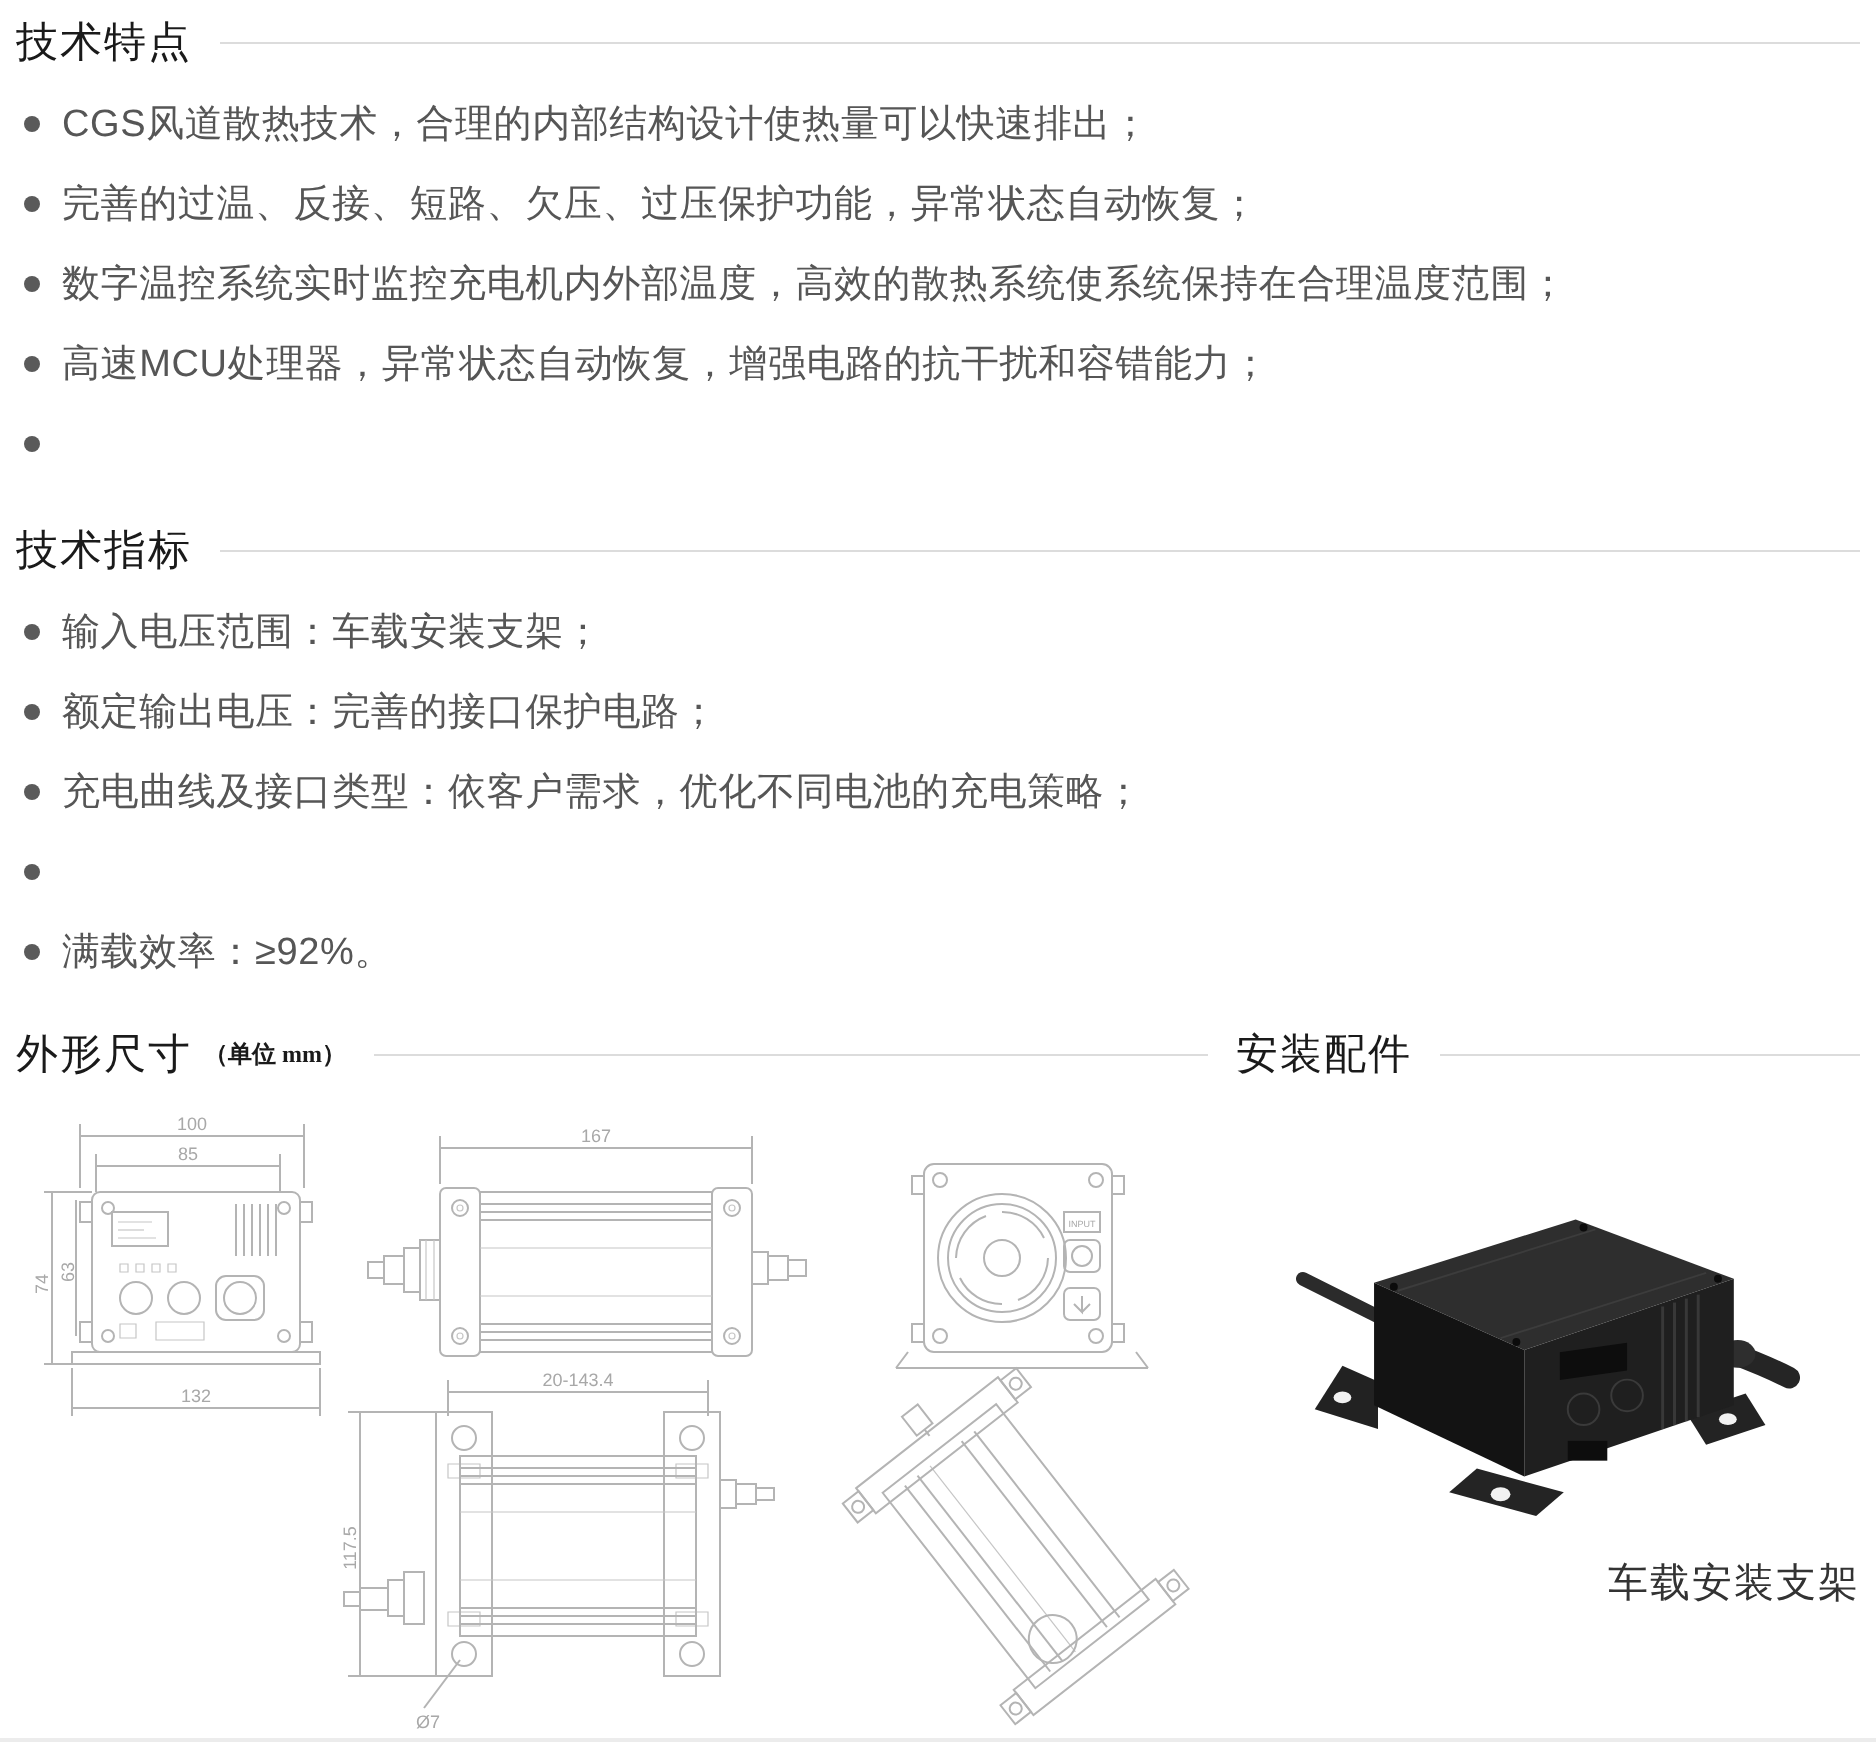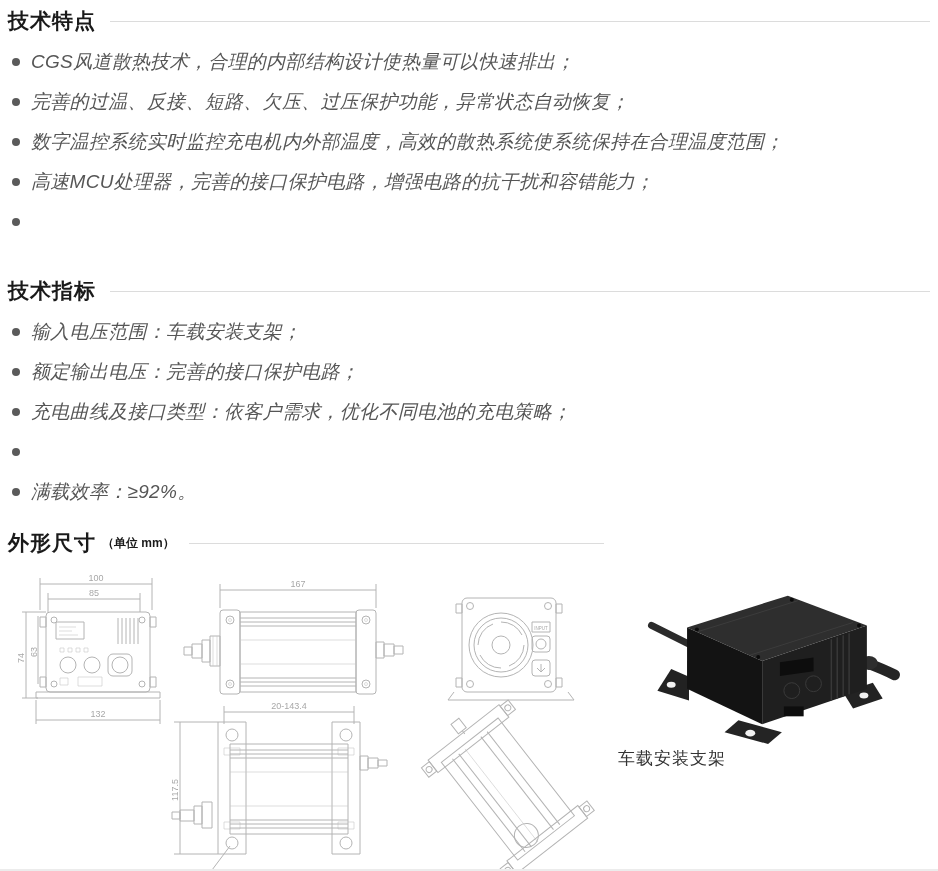--- a/index.html
+++ b/index.html
@@ -5,49 +5,49 @@
   html,body{margin:0;padding:0;background:#ffffff;}
   body{
     width:938px;height:871px;overflow:hidden;position:relative;
     font-family:"Liberation Sans","DejaVu Sans",sans-serif;
     -webkit-font-smoothing:antialiased;
   }
   .page{width:938px;height:871px;box-sizing:border-box;padding:6px 8px 0 8px;position:relative;}
   .page::after{content:"";position:absolute;left:0;right:0;bottom:0;height:2px;background:#ececec;}
 
   .sec-header{display:flex;align-items:center;height:30px;}
-  .sec-title{margin:0;font-size:21px;font-weight:bold;color:#1a1a1a;letter-spacing:1px;white-space:nowrap;}
-  .unit-note{font-size:12px;font-weight:bold;color:#1a1a1a;margin-left:6px;white-space:nowrap;}
+  .sec-title{margin:0;font-size:21px;font-weight:normal;color:#1a1a1a;letter-spacing:1px;white-space:nowrap;}
+  .unit-note{font-size:12px;font-weight:bold;color:#1a1a1a;margin-left:6px;white-space:nowrap;font-family:Liberation Serif, serif;}
   .sec-rule{flex:1;height:1px;background:#dcdcdc;margin-left:14px;}
 
   ul.bullets{list-style:none;margin:6px 0 0 0;padding:0 0 0 2px;}
-  ul.bullets li{display:flex;align-items:center;height:40px;font-size:19px;color:#565656;letter-spacing:0.3px;font-style:italic;}
+  ul.bullets li{display:flex;align-items:center;height:40px;font-size:19px;color:#565656;letter-spacing:0.3px;}
   ul.bullets .bullet{width:8px;height:8px;border-radius:50%;background:#5a5a5a;margin:0 11px 0 2px;flex:none;}
 
-  .sec-specs{margin-top:34px;}
+  .sec-specs{margin-top:18px;}
   .bottom{display:flex;margin-top:16px;}
   .dims-col{width:596px;flex:none;}
   .acc-col{flex:1;margin-left:14px;}
 
   .drawing-area{position:relative;height:290px;}
   .drawing-area svg{position:absolute;overflow:visible;}
   .fv{left:8px;top:14px;}
   .sv{left:172px;top:20px;}
   .rv{left:438px;top:30px;}
   .tv{left:160px;top:140px;}
   .iv{left:412px;top:142px;}
 
   .draw line,.draw rect,.draw circle,.draw path,.draw ellipse,.draw polyline{
     stroke:#b4b4b4;stroke-width:1;fill:none;vector-effect:non-scaling-stroke;
   }
   .draw text{fill:#a8a8a8;font-size:9px;stroke:none;font-family:"Liberation Sans",sans-serif;}
   .draw .thin{stroke:#c6c6c6;stroke-width:0.6;}
 
   .photo-wrap{display:flex;justify-content:center;margin-top:48px;}
-  .photo-caption{text-align:left;font-size:17px;color:#333333;margin-top:3px;letter-spacing:1px;}
+  .photo-caption{text-align:right;font-size:20px;color:#333333;margin-top:20px;letter-spacing:1px;}
 </style>
 </head>
 <body>
 
 <div class="page">
 
   <section>
     <div class="sec-header">
       <h2 class="sec-title">技术特点</h2>
       <div class="sec-rule"></div>
@@ -60,21 +60,21 @@
         <li>
           <span class="bullet"></span>
           <span>完善的过温、反接、短路、欠压、过压保护功能，异常状态自动恢复；</span>
         </li>
         <li>
           <span class="bullet"></span>
           <span>数字温控系统实时监控充电机内外部温度，高效的散热系统使系统保持在合理温度范围；</span>
         </li>
         <li>
           <span class="bullet"></span>
-          <span>高速MCU处理器，完善的接口保护电路，增强电路的抗干扰和容错能力；</span>
+          <span>高速MCU处理器，异常状态自动恢复，增强电路的抗干扰和容错能力；</span>
         </li>
         <li>
           <span class="bullet"></span>
         </li>
       </ul>
   </section>
 
   <section class="sec-specs">
     <div class="sec-header">
       <h2 class="sec-title">技术指标</h2>
@@ -308,20 +308,24 @@
             <circle cx="79" cy="136" r="12"></circle>
             <rect x="88" y="2" width="10" height="12"></rect>
             <line x1="93" y1="14" x2="93" y2="18"></line>
           </g>
         </svg>
 
       </div>
     </div>
 
     <div class="acc-col">
+      <div class="sec-header">
+        <h2 class="sec-title">安装配件</h2>
+        <div class="sec-rule"></div>
+      </div>
 
       <div class="photo-wrap">
         <svg width="256" height="168" viewBox="0 0 256 170">
 
           <line x1="44" y1="70" x2="4" y2="50" stroke="#2b2b2b" stroke-width="7" stroke-linecap="round"></line>
           <path d="M222,88 Q238,94 250,100" stroke="#252525" stroke-width="11" fill="none" stroke-linecap="round"></path>
           <ellipse cx="224" cy="88" rx="9" ry="7" fill="#2e2e2e"></ellipse>
 
           <polygon points="24,94 42,102 42,126 10,116" fill="#222222"></polygon>
           <ellipse cx="24" cy="110" rx="4.5" ry="3" fill="#f2f2f2"></ellipse>

